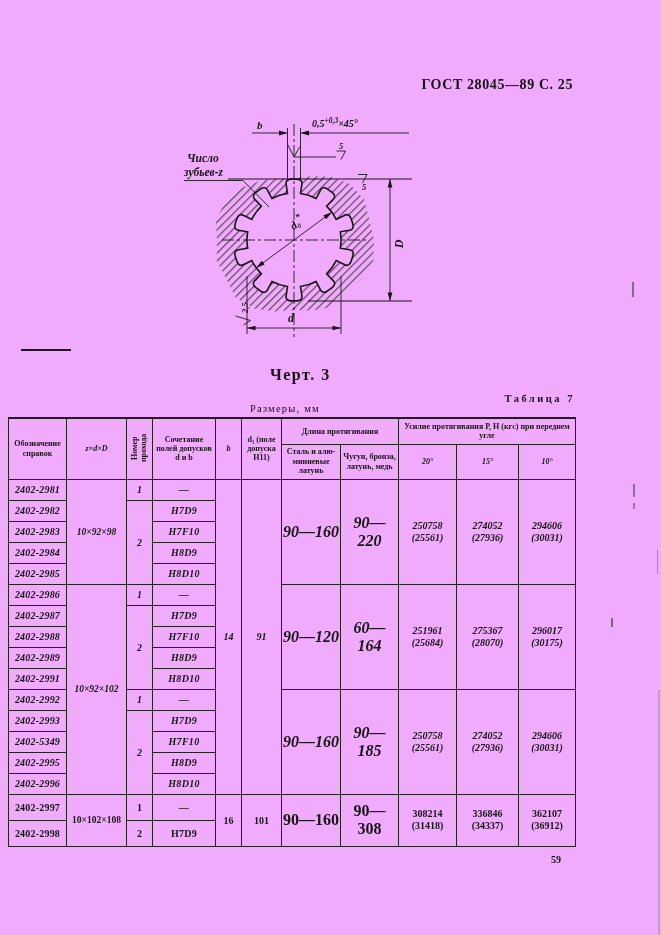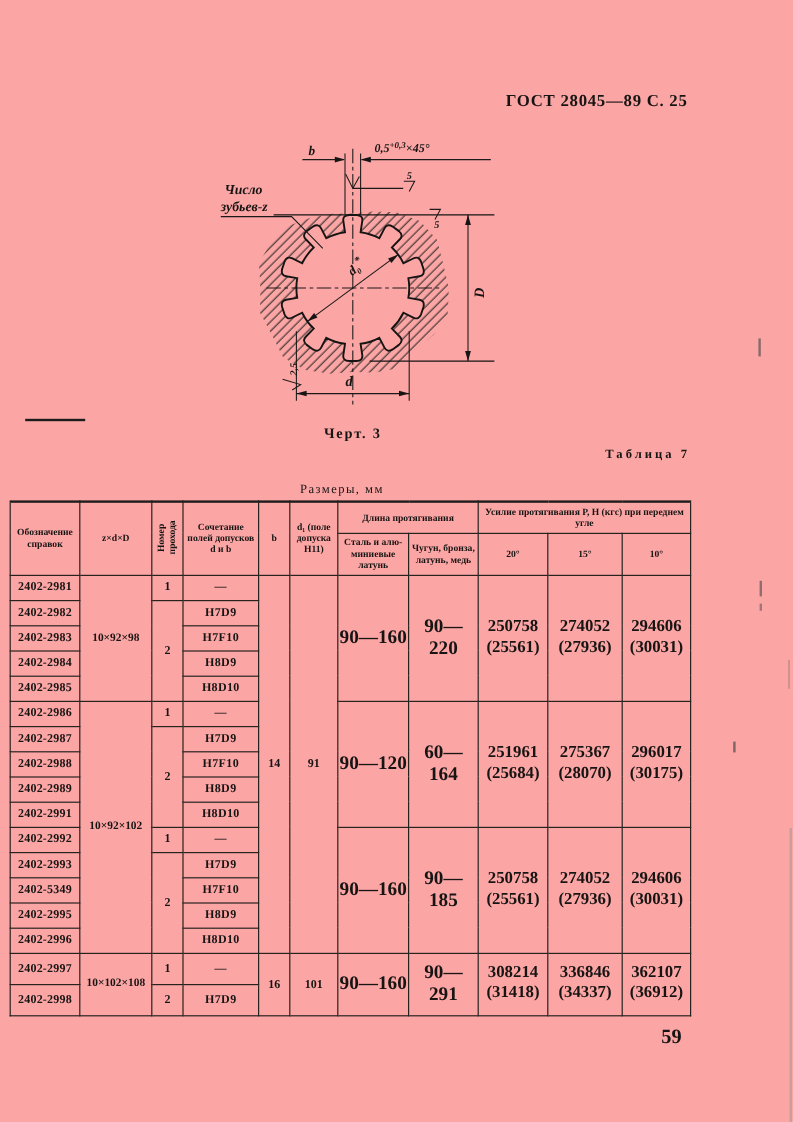--- a/index.html
+++ b/index.html
@@ -1,53 +1,53 @@
 <!DOCTYPE html>
 <html><head>
 <meta charset="utf-8">
 <style>
   html,body{margin:0;padding:0;background:#e8e8e6;}
   .page{
     position:relative; width:661px; height:935px; margin:0 auto;
-    background:#fca5a5; color:#171513; overflow:hidden;
+    background:#f0abfc; color:#171513; overflow:hidden;
     font-family:"Liberation Serif","DejaVu Serif",serif;
   }
   .abs{position:absolute;}
   .gost-header{top:77px; right:88px; font-weight:700; font-size:14px; letter-spacing:.6px; white-space:nowrap;}
   .drawing-wrap{left:163px; top:96px; width:272px; height:258px;}
   .footnote-rule{left:21px; top:349px; width:50px; height:2px; background:#1b1b1b;}
   .footnote{left:21px; top:352px; width:340px; font-weight:700; font-size:10.5px; letter-spacing:.2px;}
-  .fig-caption{left:270px; top:354px; font-weight:700; font-size:12px; letter-spacing:1.5px;}
-  .table-caption{right:86px; top:374px; font-weight:700; font-size:10.5px; letter-spacing:2.5px;}
+  .fig-caption{left:270px; top:366px; font-weight:700; font-size:16px; letter-spacing:1.5px;}
+  .table-caption{right:86px; top:393px; font-weight:700; font-size:10.5px; letter-spacing:2.5px;}
   .table-units{left:250px; top:403px; font-weight:400; font-size:10.5px; letter-spacing:1.2px;}
-  .page-number{left:551px; top:854px; font-weight:700; font-size:17px;}
+  .page-number{left:551px; top:854px; font-weight:700; font-size:10px;}
 
   table.spec{
     position:absolute; left:8px; top:417px; width:567px;
     border-collapse:collapse; table-layout:fixed;
     border:1.4px solid #201e1c; border-top-width:2.2px;
   }
   table.spec th, table.spec td{
     border:1px solid #26231f; padding:0 1px;
     text-align:center; vertical-align:middle;
     font-weight:700; color:#171513;
   }
   table.spec th{font-size:8px; line-height:1.18; font-weight:700;}
   tr.hdr1{height:26px;} tr.hdr2{height:35px;}
-  tr.r{height:21px;} tr.rl{height:26px;}
-  th.it{font-size:9px;}
+  tr.r{height:21px;font-style:italic;} tr.rl{height:26px;}
+  th.it{font-style:italic; font-size:9px;}
   .vtext{display:inline-block; writing-mode:vertical-rl; transform:rotate(180deg);
          height:52px; line-height:1.15; font-size:8px;}
   td.c-name{font-size:10px; letter-spacing:.2px;}
   td.c-size{font-size:9.5px; white-space:nowrap;}
   td.c-pass{font-size:10px;}
   td.c-tol{font-size:10px; letter-spacing:.3px;}
   td.c-b, td.c-d1{font-size:10px;margin-top:25px;}
   td.c-len{font-size:16px;}
-  td.c-force{font-size:14px; white-space:pre-line; line-height:1.2;}
+  td.c-force{font-size:10px; white-space:pre-line; line-height:1.2;}
 
   .noise{background:#4a4a4a;}
   .n1{left:632px; top:282px; width:2px; height:15px; opacity:.65;}
   .n2{left:633px; top:484px; width:2px; height:13px; opacity:.6;}
   .n2b{left:633px; top:503px; width:2px; height:6px; opacity:.5;}
   .n3{left:611px; top:618px; width:2px; height:9px; opacity:.7;}
   .n4{left:657px; top:550px; width:1px; height:24px; opacity:.4;}
   .edge{left:658px; top:690px; width:2px; height:245px; background:#9a9a96; opacity:.55;}
 
   svg text{fill:#171513;}
@@ -277,21 +277,21 @@
       </tr>
 
       <tr class="rl">
         <td class="c-name">2402-2997</td>
         <td class="c-size" rowspan="2">10×102×108</td>
         <td class="c-pass">1</td>
         <td class="c-tol">—</td>
         <td class="c-b" rowspan="2">16</td>
         <td class="c-d1" rowspan="2">101</td>
         <td class="c-len" rowspan="2">90—160</td>
-        <td class="c-len" rowspan="2">90—291</td>
+        <td class="c-len" rowspan="2">90—308</td>
         <td class="c-force" rowspan="2">308214
 (31418)</td>
         <td class="c-force" rowspan="2">336846
 (34337)</td>
         <td class="c-force" rowspan="2">362107
 (36912)</td>
       </tr>
       <tr class="rl">
         <td class="c-name">2402-2998</td>
         <td class="c-pass">2</td>

